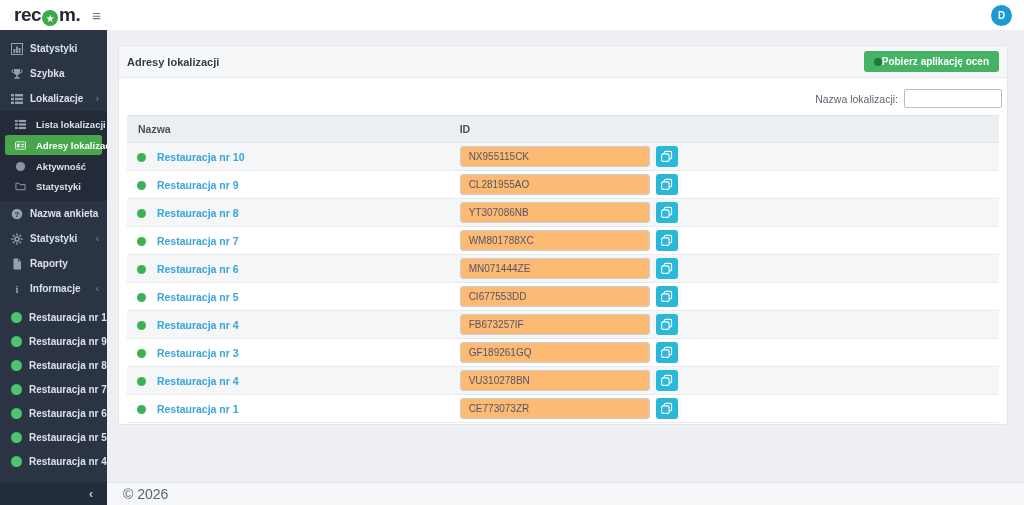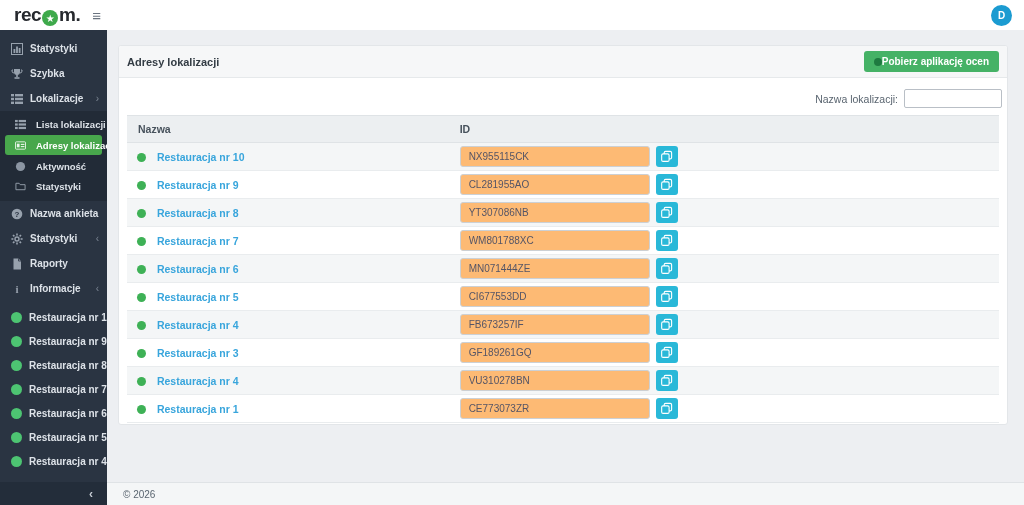--- a/index.html
+++ b/index.html
@@ -86,21 +86,21 @@
     font-size:10.5px; cursor:pointer; }
   .td-id { white-space:nowrap; }
   .id-input { width:190px; height:21px; border:1px solid #ccd0d4;
     border-radius:3px; padding:0 8px; font-size:10px; color:#556;
     font-family:inherit; vertical-align:middle; background:#fdba74; }
   .copy-btn { width:22px; height:21px; background:#29b8d8; border:none;
     border-radius:3px; margin-left:3px; cursor:pointer; vertical-align:middle;
     display:inline-flex; align-items:center; justify-content:center; }
 
   .footer { height:23px; background:#f4f6f7; border-top:1px solid #dfe3e6;
-    display:flex; align-items:center; padding-left:16px; font-size:10px;
+    display:flex; align-items:center; padding-left:16px; font-size:14px;
     color:#5a6570; }
 </style>
 </head>
 <body>
 
 <div class="topbar">
   <div class="logo">
     <span>rec</span>
     <span class="logo-o">★</span>
     <span>m.</span>

